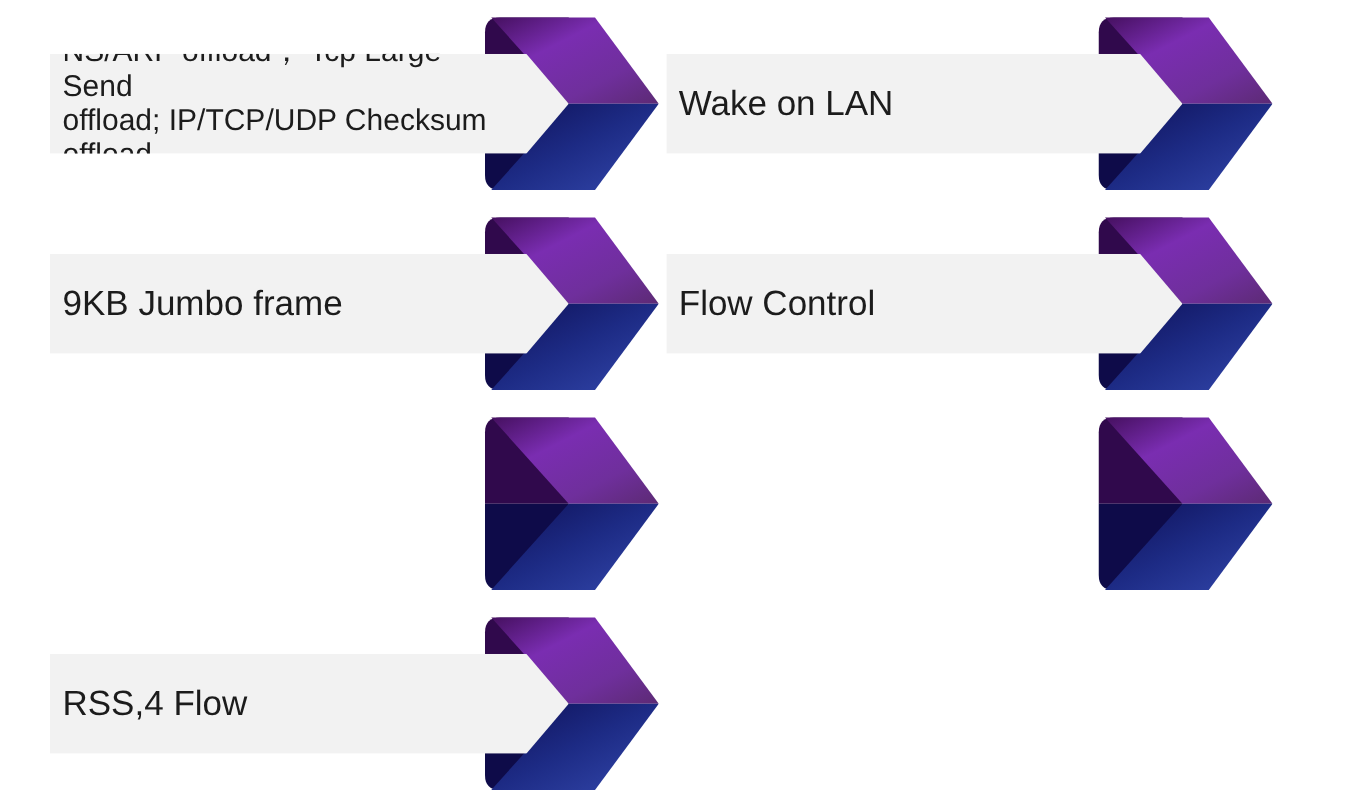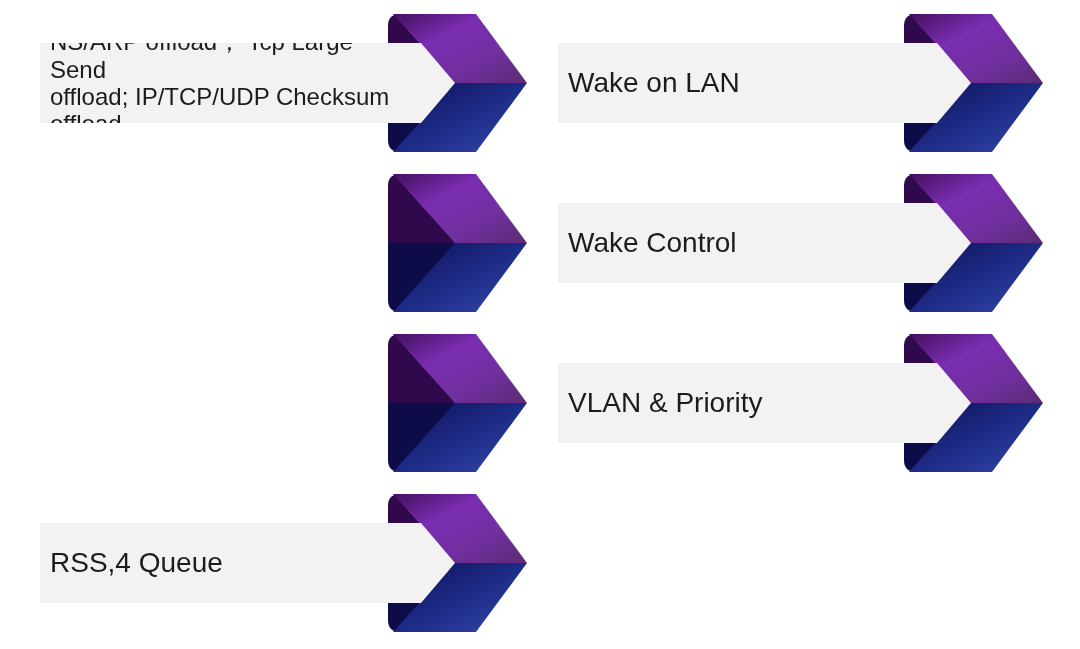--- a/index.html
+++ b/index.html
@@ -5,21 +5,21 @@
   html,body { margin:0; padding:0; }
   body {
     width:1080px; height:649px;
     background:#ffffff;
     font-family:"Liberation Sans", sans-serif;
     position:relative;
     overflow:hidden;
   }
   .col { position:absolute; top:0; height:649px; }
   .col-left  { left:40px;  width:487px; }
-  .col-right { left:558px; width:485px; }
+  .col-right { left:533px; width:485px; }
 
   .item { position:absolute; left:0; width:100%; height:140px; }
   .item:nth-of-type(1) { top:13px; }
   .item:nth-of-type(2) { top:173px; }
   .item:nth-of-type(3) { top:333px; }
   .item:nth-of-type(4) { top:493px; }
 
   .arrow {
     position:absolute; right:0; top:0;
     width:140px; height:140px;
@@ -83,40 +83,43 @@
     </div>
   </div>
 
   <div class="item size-large">
     <svg class="arrow" viewBox="0 0 140 140">
       <path d="M1 70 V13 Q1 1 13 1 H68 V70 Z" fill="#30094c"></path>
       <path d="M1 70 H68 V139 H13 Q1 139 1 127 Z" fill="#0e0b49"></path>
       <path d="M6 1 H89 L140 70 H68 Z" fill="url(#grad-purple)"></path>
       <path d="M68 70 H140 L89 139 H6 Z" fill="url(#grad-blue)"></path>
     </svg>
+    <div class="bar">
+      <span class="label">9KB Jumbo frame</span>
+    </div>
   </div>
 
   <div class="item size-small">
     <svg class="arrow" viewBox="0 0 140 140">
       <path d="M1 70 V13 Q1 1 13 1 H68 V70 Z" fill="#30094c"></path>
       <path d="M1 70 H68 V139 H13 Q1 139 1 127 Z" fill="#0e0b49"></path>
       <path d="M6 1 H89 L140 70 H68 Z" fill="url(#grad-purple)"></path>
       <path d="M68 70 H140 L89 139 H6 Z" fill="url(#grad-blue)"></path>
     </svg>
   </div>
 
   <div class="item size-large">
     <svg class="arrow" viewBox="0 0 140 140">
       <path d="M1 70 V13 Q1 1 13 1 H68 V70 Z" fill="#30094c"></path>
       <path d="M1 70 H68 V139 H13 Q1 139 1 127 Z" fill="#0e0b49"></path>
       <path d="M6 1 H89 L140 70 H68 Z" fill="url(#grad-purple)"></path>
       <path d="M68 70 H140 L89 139 H6 Z" fill="url(#grad-blue)"></path>
     </svg>
     <div class="bar">
-      <span class="label">RSS,4 Queue</span>
+      <span class="label">RSS,4 Flow</span>
     </div>
   </div>
 
 </div>
 
 <div class="col col-right">
 
   <div class="item size-large">
     <svg class="arrow" viewBox="0 0 140 140">
       <path d="M1 70 V13 Q1 1 13 1 H68 V70 Z" fill="#30094c"></path>
@@ -130,30 +133,27 @@
   </div>
 
   <div class="item size-large">
     <svg class="arrow" viewBox="0 0 140 140">
       <path d="M1 70 V13 Q1 1 13 1 H68 V70 Z" fill="#30094c"></path>
       <path d="M1 70 H68 V139 H13 Q1 139 1 127 Z" fill="#0e0b49"></path>
       <path d="M6 1 H89 L140 70 H68 Z" fill="url(#grad-purple)"></path>
       <path d="M68 70 H140 L89 139 H6 Z" fill="url(#grad-blue)"></path>
     </svg>
     <div class="bar">
-      <span class="label">Wake Control</span>
+      <span class="label">Flow Control</span>
     </div>
   </div>
 
   <div class="item size-large">
     <svg class="arrow" viewBox="0 0 140 140">
       <path d="M1 70 V13 Q1 1 13 1 H68 V70 Z" fill="#30094c"></path>
       <path d="M1 70 H68 V139 H13 Q1 139 1 127 Z" fill="#0e0b49"></path>
       <path d="M6 1 H89 L140 70 H68 Z" fill="url(#grad-purple)"></path>
       <path d="M68 70 H140 L89 139 H6 Z" fill="url(#grad-blue)"></path>
     </svg>
-    <div class="bar">
-      <span class="label">VLAN &amp; Priority</span>
-    </div>
   </div>
 
 
 </div>
 
 </body></html>

